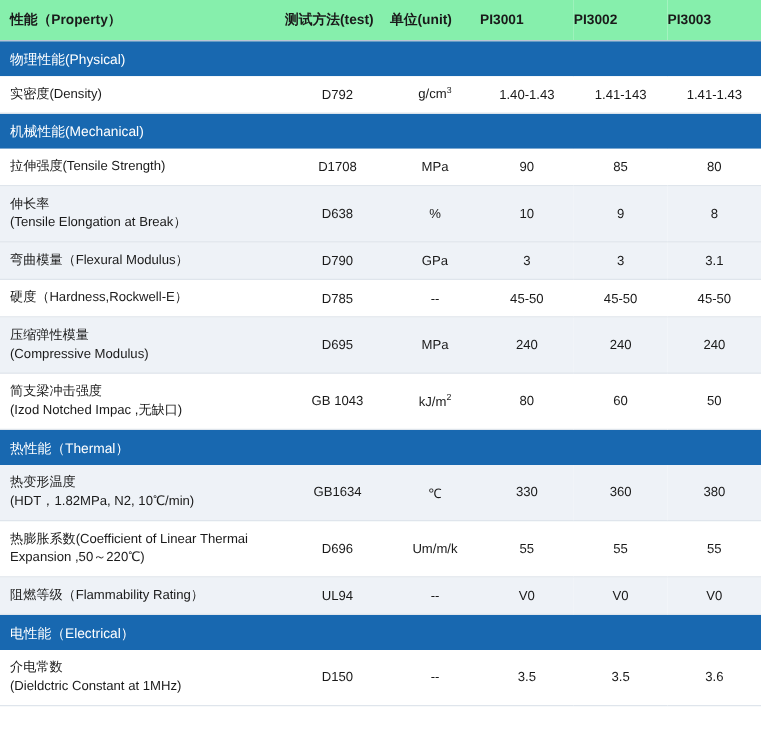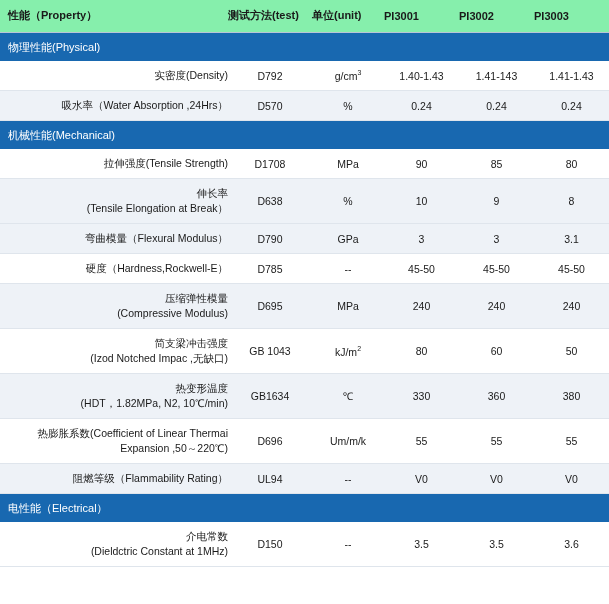--- a/index.html
+++ b/index.html
@@ -56,21 +56,21 @@
   
   tr.data td {
     font-size: 10.5px;
     color: #1a1a1a;
     padding: 7px 0 7px 0;
     vertical-align: middle;
     border-bottom: 1px solid #dfe5ec;
   }
   tr.data td.first {
     padding-left: 8px;
-    text-align: right;
+    text-align: left;
     line-height: 15px;
   }
   tr.data td.ctr { text-align: center; }
   tr.data.alt td { background: #eef2f7; }
   tr.data.plain td { background: #ffffff; }
 
   sup { font-size: 7px; vertical-align: super; }
   .nowrapline { display: block; }
 </style>
 </head>
@@ -98,28 +98,20 @@
         <td colspan="6">物理性能(Physical)</td>
       </tr>
       <tr class="data plain">
         <td class="first">实密度(Density)</td>
         <td class="ctr">D792</td>
         <td class="ctr"><span>g/cm</span><sup>3</sup></td>
         <td class="ctr">1.40-1.43</td>
         <td class="ctr">1.41-143</td>
         <td class="ctr">1.41-1.43</td>
       </tr>
-      <tr class="data alt">
-        <td class="first">吸水率（Water Absorption ,24Hrs）</td>
-        <td class="ctr">D570</td>
-        <td class="ctr">%</td>
-        <td class="ctr">0.24</td>
-        <td class="ctr">0.24</td>
-        <td class="ctr">0.24</td>
-      </tr>
       <tr class="section">
         <td colspan="6">机械性能(Mechanical)</td>
       </tr>
       <tr class="data plain">
         <td class="first">拉伸强度(Tensile Strength)</td>
         <td class="ctr">D1708</td>
         <td class="ctr">MPa</td>
         <td class="ctr">90</td>
         <td class="ctr">85</td>
         <td class="ctr">80</td>
@@ -166,20 +158,23 @@
         <td class="first">
           <span class="nowrapline">简支梁冲击强度</span>
           <span class="nowrapline">(Izod Notched Impac ,无缺口)</span>
         </td>
         <td class="ctr">GB 1043</td>
         <td class="ctr"><span>kJ/m</span><sup>2</sup></td>
         <td class="ctr">80</td>
         <td class="ctr">60</td>
         <td class="ctr">50</td>
       </tr>
+      <tr class="section">
+        <td colspan="6">热性能（Thermal）</td>
+      </tr>
       <tr class="data alt">
         <td class="first">
           <span class="nowrapline">热变形温度</span>
           <span class="nowrapline">(HDT，1.82MPa, N2, 10℃/min)</span>
         </td>
         <td class="ctr">GB1634</td>
         <td class="ctr">℃</td>
         <td class="ctr">330</td>
         <td class="ctr">360</td>
         <td class="ctr">380</td>

